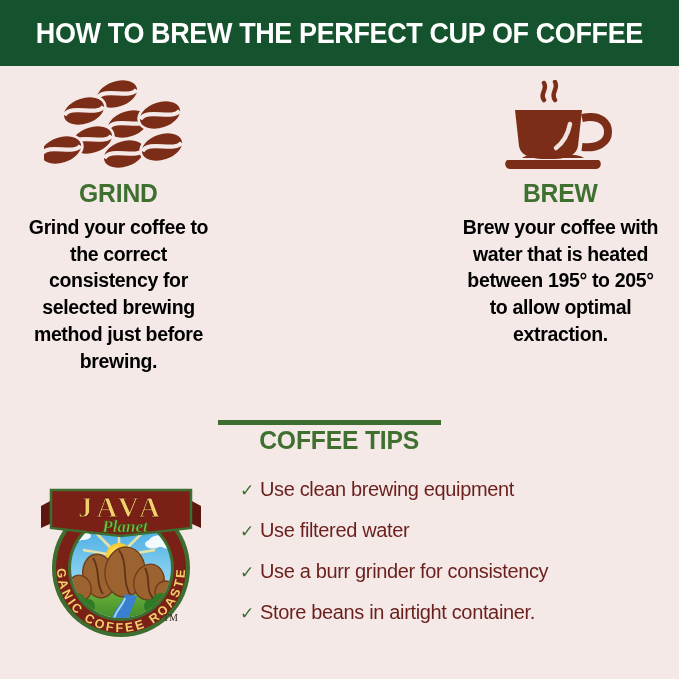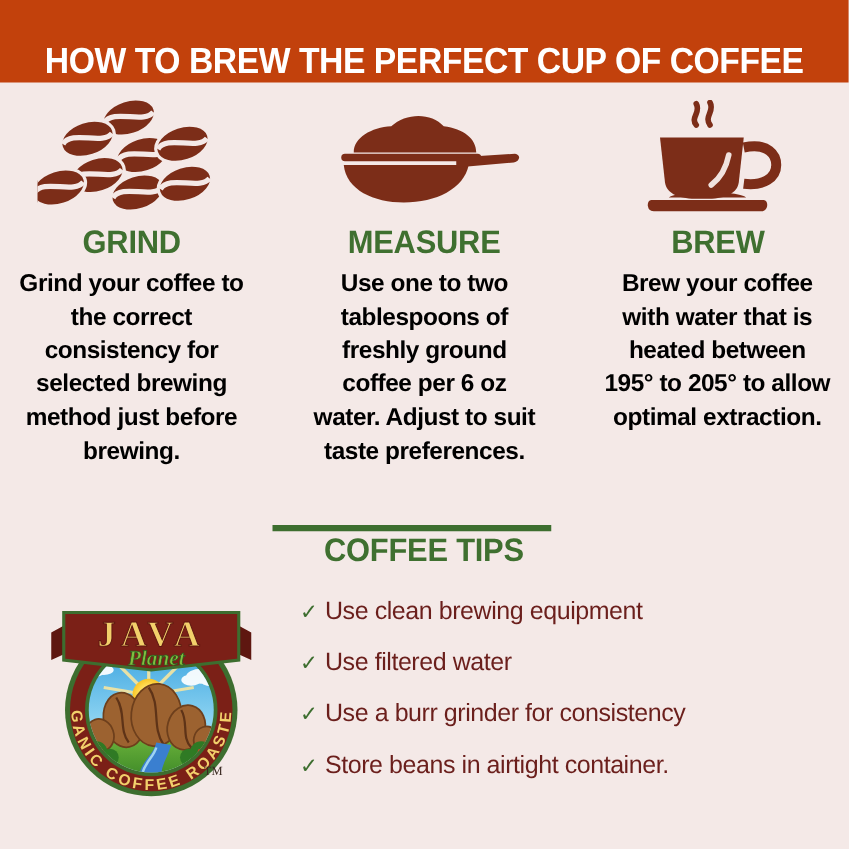--- a/index.html
+++ b/index.html
@@ -14,23 +14,23 @@
     overflow: hidden;
     position: relative;
   }
 
   
   .header-bar {
     position: absolute;
     left: 0; top: 0;
     width: 679px;
     height: 66px;
-    background: #c2410c;
-    display: flex;
-    align-items: flex-end;
+    background: #14532d;
+    display: flex;
+    align-items: center;
     justify-content: center;
   }
   .header-title {
     color: #ffffff;
     font-family: "Liberation Sans Narrow", "Liberation Sans", sans-serif;
     font-weight: bold;
     font-size: 29px;
     letter-spacing: -0.4px;
     transform: scaleX(0.93);
     white-space: nowrap;
@@ -207,34 +207,20 @@
             <ellipse cx="0" cy="0" rx="22" ry="14"></ellipse>
             <path d="M -20 -2 C -10 -11, 10 9, 20 2" fill="none" stroke="#f4e9e7" stroke-width="4.2"></path>
           </g>
         </g>
       </svg>
     </div>
     <div class="step-title">GRIND</div>
     <div class="step-body">Grind your coffee to the correct consistency for selected brewing method just before brewing.</div>
   </div>
 
-  <div class="step">
-    <div class="step-icon">
-      <svg width="156" height="80" viewBox="0 0 156 80" aria-hidden="true">
-        <g fill="#7c2d18">
-          <path d="M22 36 C 22 24, 36 16, 52 15 C 64 4, 84 4, 94 15 C 110 17, 120 25, 120 36 Z"></path>
-          <rect x="12" y="37" width="112" height="6" rx="3"></rect>
-          <path d="M14 46 C 16 66, 38 76, 62 76 C 88 76, 110 65, 114 46 Z"></path>
-          <path d="M104 48 L 150 44 C 155 43, 156 38, 151 37 L 104 40 Z"></path>
-        </g>
-      </svg>
-    </div>
-    <div class="step-title">MEASURE</div>
-    <div class="step-body">Use one to two tablespoons of freshly ground coffee per 6 oz water. Adjust to suit taste preferences.</div>
-  </div>
 
   <div class="step">
     <div class="step-icon">
       <svg width="126" height="92" viewBox="0 0 126 92" aria-hidden="true">
         <g stroke="#7c2d18" fill="none" stroke-width="4.5" stroke-linecap="round">
           <path d="M46 20 C 41 14, 50 10, 46 3"></path>
           <path d="M57 20 C 52 13, 61 9, 57 2"></path>
         </g>
         <path d="M17 30 L 84 30 L 80 66 C 79 74, 70 79, 56 79 L 45 79 C 31 79, 22 74, 21 66 Z" fill="#7c2d18"></path>
         <path d="M84 38 C 104 34, 110 44, 110 52 C 110 62, 100 69, 84 67" fill="none" stroke="#7c2d18" stroke-width="8"></path>

